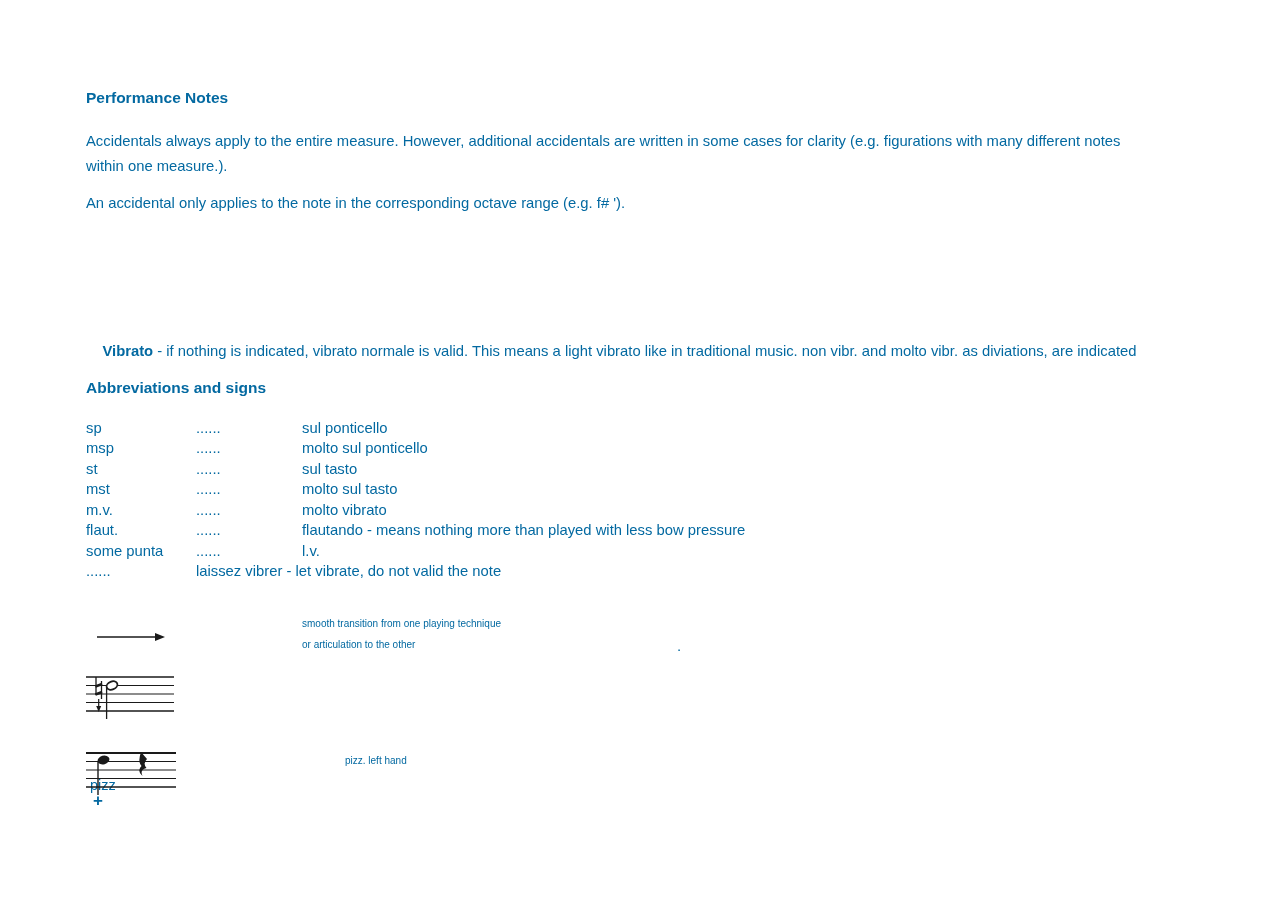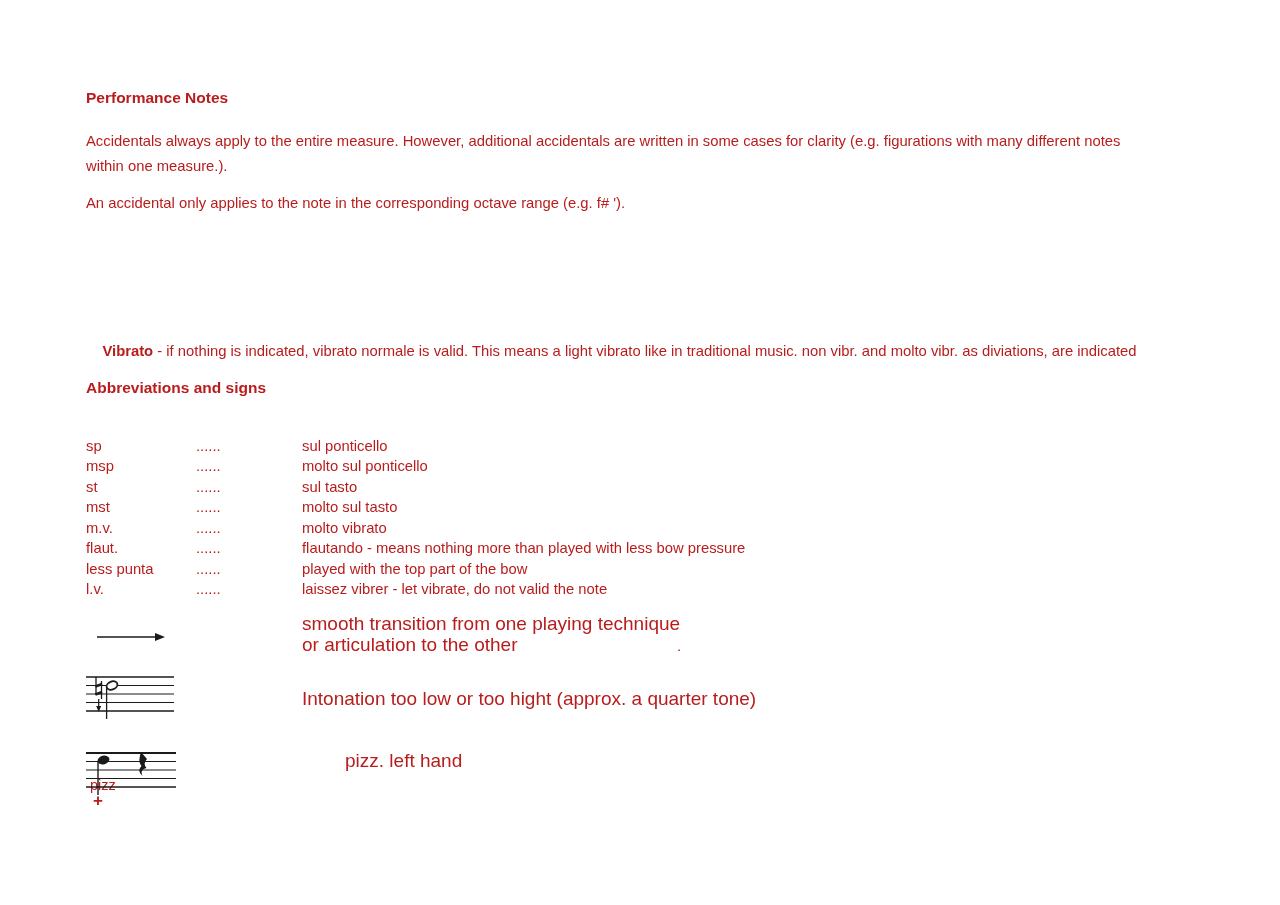--- a/index.html
+++ b/index.html
@@ -6,21 +6,21 @@
     margin: 0;
     padding: 0;
     background: #ffffff;
   }
   .page {
     position: relative;
     width: 1280px;
     height: 905px;
     background: #ffffff;
     font-family: "Liberation Sans", sans-serif;
-    color: #b91c1c;
+    color: #0369a1;
     overflow: hidden;
   }
   .abs { position: absolute; }
   .h1 {
     font-size: 15.5px;
     font-weight: bold;
     white-space: pre;
   }
   .para {
     font-size: 14.8px;
@@ -30,21 +30,21 @@
   }
   .bold { font-weight: bold; text-align: right; }
   .abbr-table {
     display: grid;
     grid-template-columns: 110px 106px auto;
     font-size: 14.8px;
     line-height: 20.45px;
     white-space: pre;
   }
   .sign-desc {
-    font-size: 19px;
+    font-size: 10px;
     line-height: 20.5px;
     white-space: pre;
   }
   .pizz-label {
     font-size: 14.5px;
     white-space: pre;
     margin-top: 44px;
   }
   .plus-glyph {
     font-size: 17px;
@@ -68,21 +68,21 @@
   <p class="abs para" style="left:86px; top:191px;">An accidental only applies to the note in the corresponding octave range (e.g. f# ').</p>
 
 
 
   <p class="abs para" style="left:86px; top:314px;">
     <span class="bold">Vibrato</span><span> - if nothing is indicated, vibrato normale is valid. This means a light vibrato like in traditional music. non vibr. and molto vibr. as diviations, are indicated</span>
   </p>
 
   <div class="abs h1" style="left:86px; top:379px;">Abbreviations and signs</div>
 
-  <div class="abs abbr-table" style="left:86px; top:436px; width:900px;">
+  <div class="abs abbr-table" style="left:86px; top:418px; width:900px;">
     <div>sp</div>
     <div>......</div>
     <div>sul ponticello</div>
 
     <div>msp</div>
     <div>......</div>
     <div>molto sul ponticello</div>
 
     <div>st</div>
     <div>......</div>
@@ -93,23 +93,22 @@
     <div>molto sul tasto</div>
 
     <div>m.v.</div>
     <div>......</div>
     <div>molto vibrato</div>
 
     <div>flaut.</div>
     <div>......</div>
     <div>flautando - means nothing more than played with less bow pressure</div>
 
-    <div>less punta</div>
+    <div>some punta</div>
     <div>......</div>
-    <div>played with the top part of the bow</div>
 
     <div>l.v.</div>
     <div>......</div>
     <div>laissez vibrer - let vibrate, do not valid the note</div>
   </div>
 
   <div class="abs" style="left:97px; top:630px;">
     <svg width="70" height="14" viewBox="0 0 70 14">
       <line x1="0" y1="7" x2="60" y2="7" stroke="#1a1a1a" stroke-width="1.6"></line>
       <polygon points="58,3 68,7 58,11" fill="#1a1a1a"></polygon>
@@ -134,21 +133,20 @@
       <line x1="9.4" y1="22.5" x2="16.1" y2="20" stroke="#1a1a1a" stroke-width="2.6"></line>
 
       <line x1="12.7" y1="27" x2="12.7" y2="35" stroke="#1a1a1a" stroke-width="1.2"></line>
       <polygon points="10.2,34 15.2,34 12.7,40" fill="#1a1a1a"></polygon>
 
       <ellipse cx="26" cy="13.5" rx="5.6" ry="4" fill="#ffffff" stroke="#1a1a1a" stroke-width="1.8" transform="rotate(-22 26 13.5)"></ellipse>
 
       <line x1="20.6" y1="15" x2="20.6" y2="47" stroke="#1a1a1a" stroke-width="1.3"></line>
     </svg>
   </div>
-  <div class="abs sign-desc" style="left:302px; top:689px;">Intonation too low or too hight (approx. a quarter tone)</div>
 
   <div class="abs pizz-label" style="left:90px; top:733px;">pizz</div>
   <div class="abs" style="left:86px; top:748px;">
     <svg width="90" height="50" viewBox="0 0 90 50">
 
       <line x1="0" y1="5" x2="90" y2="5" stroke="#1a1a1a" stroke-width="1.8"></line>
       <line x1="0" y1="13.5" x2="90" y2="13.5" stroke="#1a1a1a" stroke-width="1.2"></line>
       <line x1="0" y1="22" x2="90" y2="22" stroke="#1a1a1a" stroke-width="1.2"></line>
       <line x1="0" y1="30.5" x2="90" y2="30.5" stroke="#1a1a1a" stroke-width="1.2"></line>
       <line x1="0" y1="39" x2="90" y2="39" stroke="#1a1a1a" stroke-width="1.6"></line>

